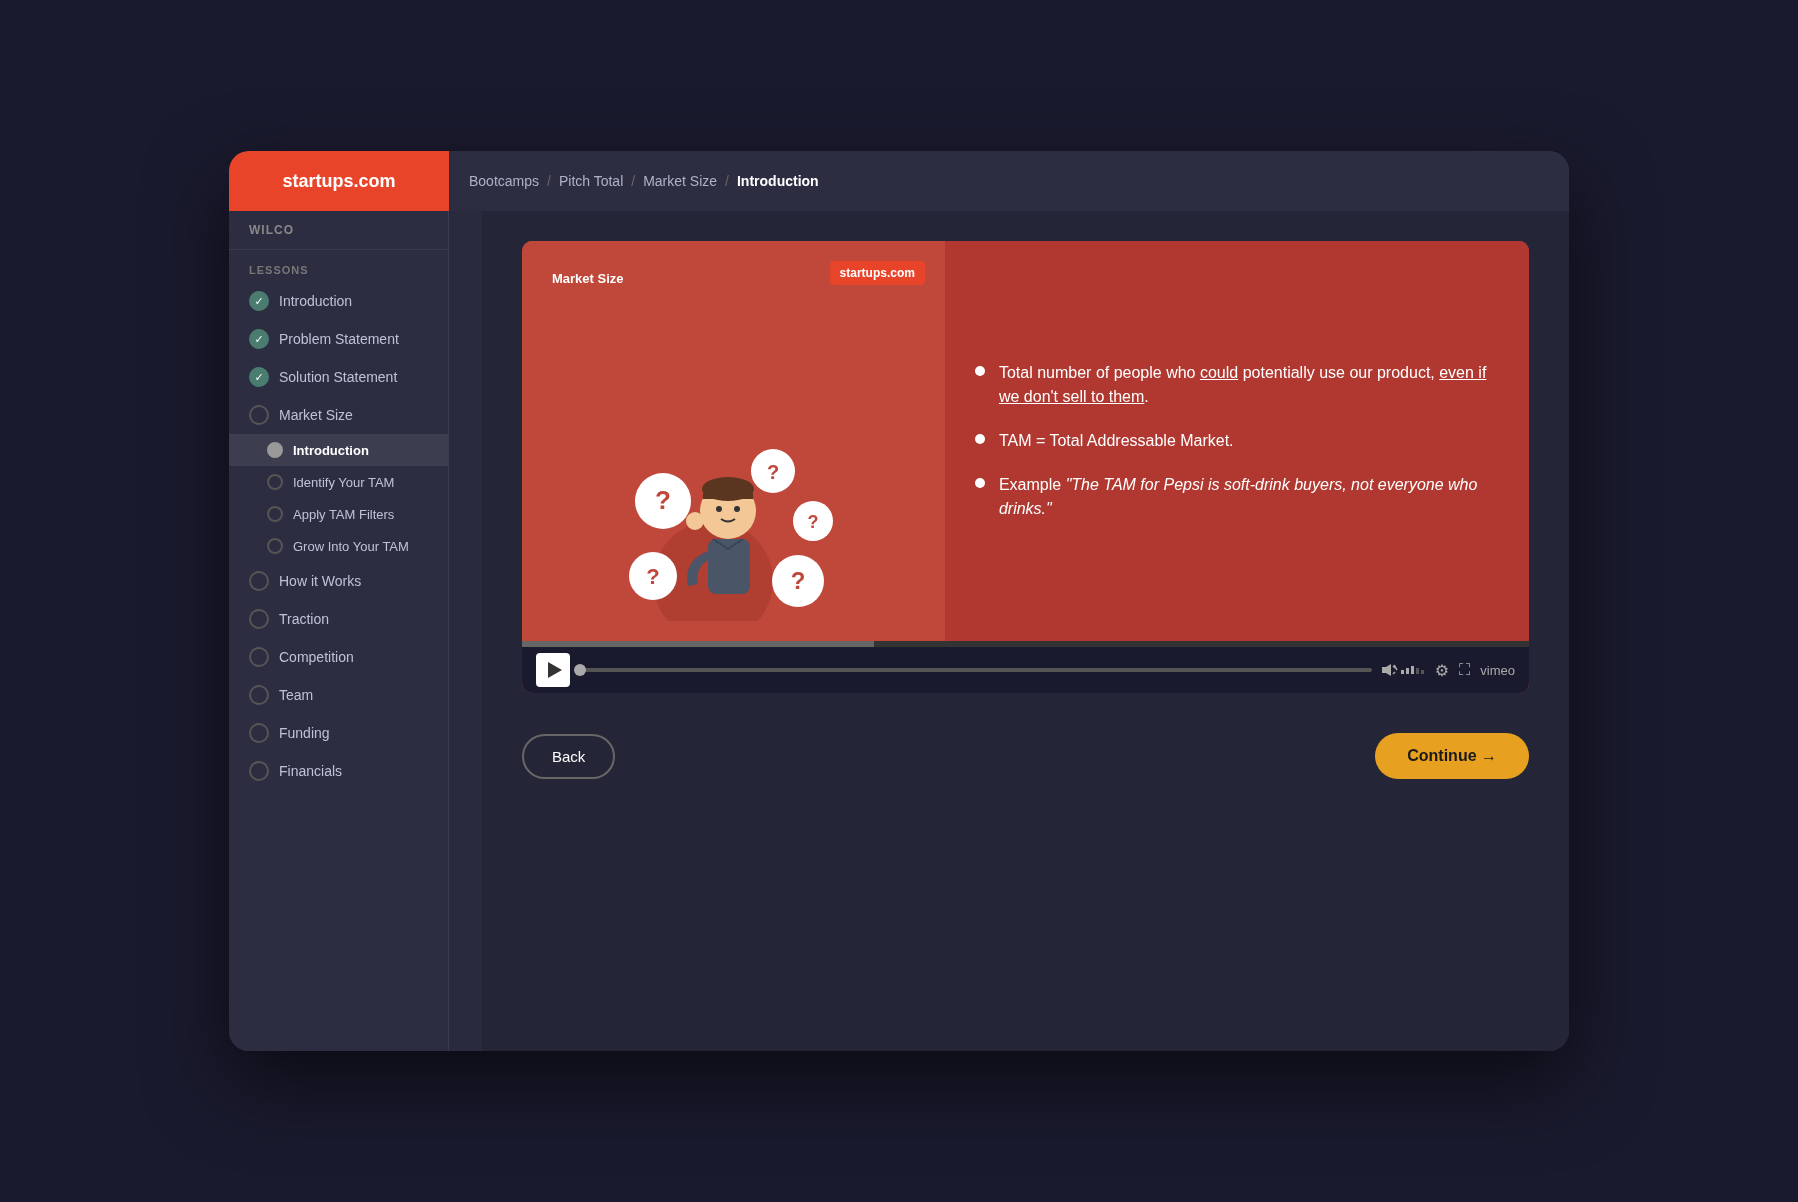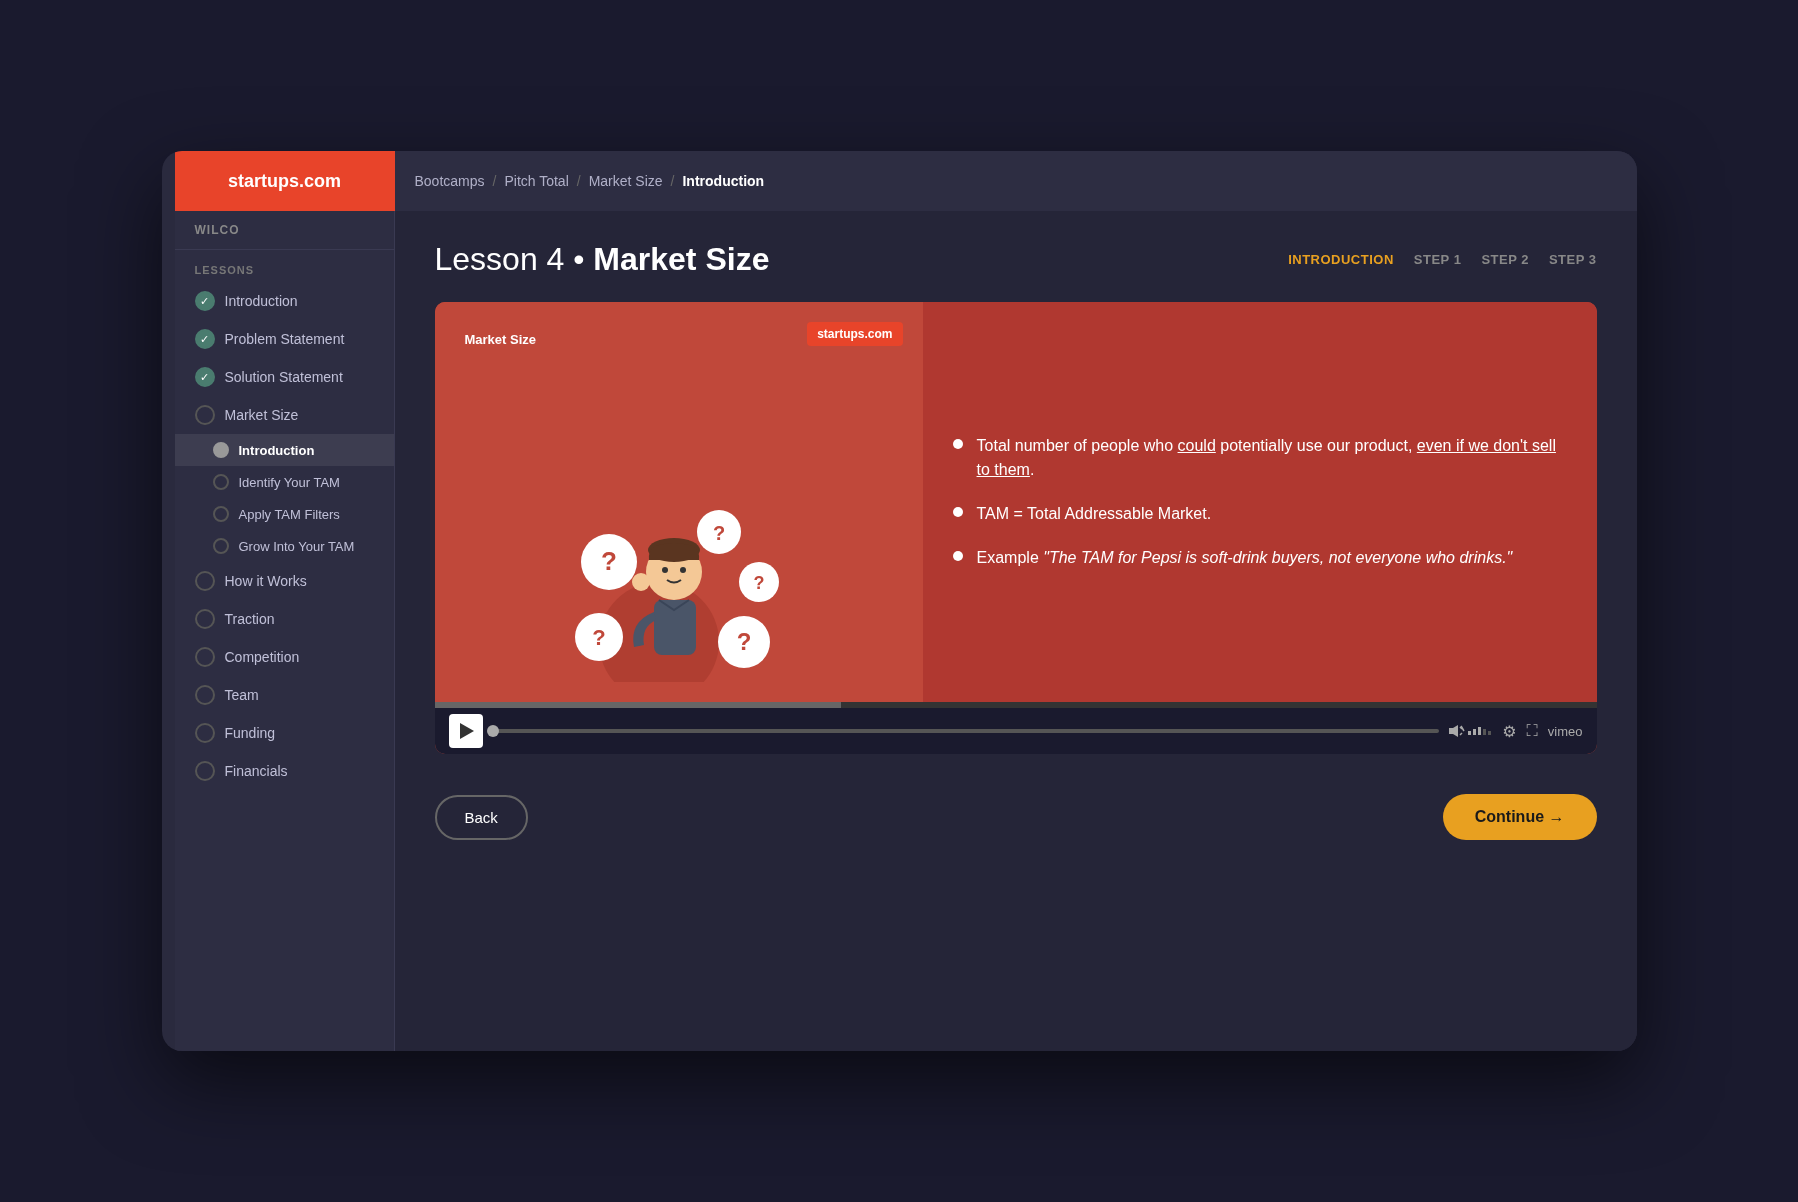--- a/index.html
+++ b/index.html
@@ -5,29 +5,28 @@
     * { box-sizing: border-box; margin: 0; padding: 0; }
     body {
       background: #1a1a2e;
       display: flex;
       align-items: center;
       justify-content: center;
       min-height: 100vh;
       font-family: -apple-system, BlinkMacSystemFont, 'Segoe UI', sans-serif;
     }
     .device-frame {
-      width: 1475px;
+      width: 1340px;
       height: 900px;
       background: #2a2a3e;
       border-radius: 20px;
       overflow: hidden;
       display: flex;
       flex-direction: column;
       box-shadow: 0 30px 80px rgba(0,0,0,0.6);
-      padding-left: 13px;
     }
     
     .top-nav {
       display: flex;
       align-items: center;
       height: 60px;
       flex-shrink: 0;
     }
     .brand-logo {
       width: 220px;
@@ -63,20 +62,21 @@
     }
     .breadcrumb-sep {
       color: #666;
       font-size: 14px;
     }
     
     .main-area {
       display: flex;
       flex: 1;
       overflow: hidden;
+      gap: 33px;
     }
     
     .sidebar {
       width: 220px;
       background: #2d2d42;
       flex-shrink: 0;
       display: flex;
       flex-direction: column;
       overflow-y: auto;
       border-right: 1px solid #3a3a52;
@@ -483,31 +483,20 @@
       </div>
 
       <div class="lesson-item">
         <div class="lesson-icon"></div>
         <span class="lesson-label">Financials</span>
       </div>
     </div>
 
     <div class="content-area">
 
-      <div class="lesson-header">
-        <div class="lesson-title">
-          <span>Lesson 4 • </span><strong>Market Size</strong>
-        </div>
-        <div class="step-nav">
-          <span class="step-nav-item active">INTRODUCTION</span>
-          <span class="step-nav-item">STEP 1</span>
-          <span class="step-nav-item">STEP 2</span>
-          <span class="step-nav-item">STEP 3</span>
-        </div>
-      </div>
 
       <div class="video-container">
         <div class="video-content">
 
           <div class="video-left">
             <div class="video-tag">Market Size</div>
             <div class="illustration-area">
 
               <svg class="char-svg" viewBox="0 0 240 200">
 

